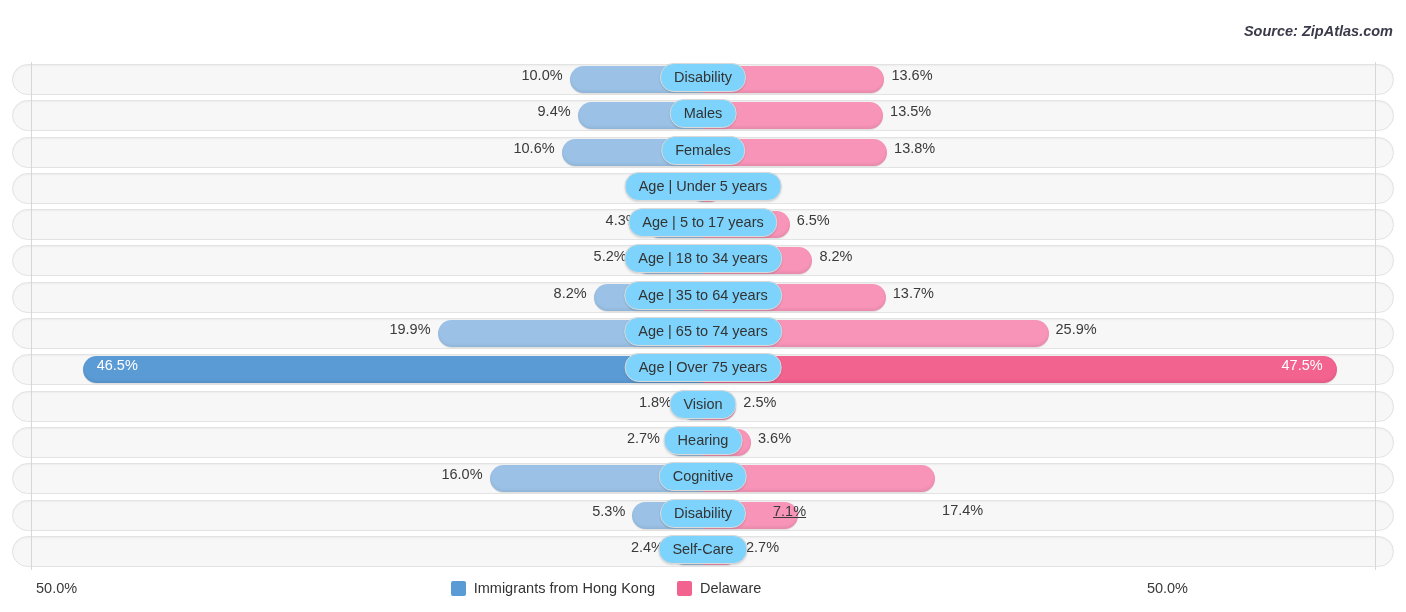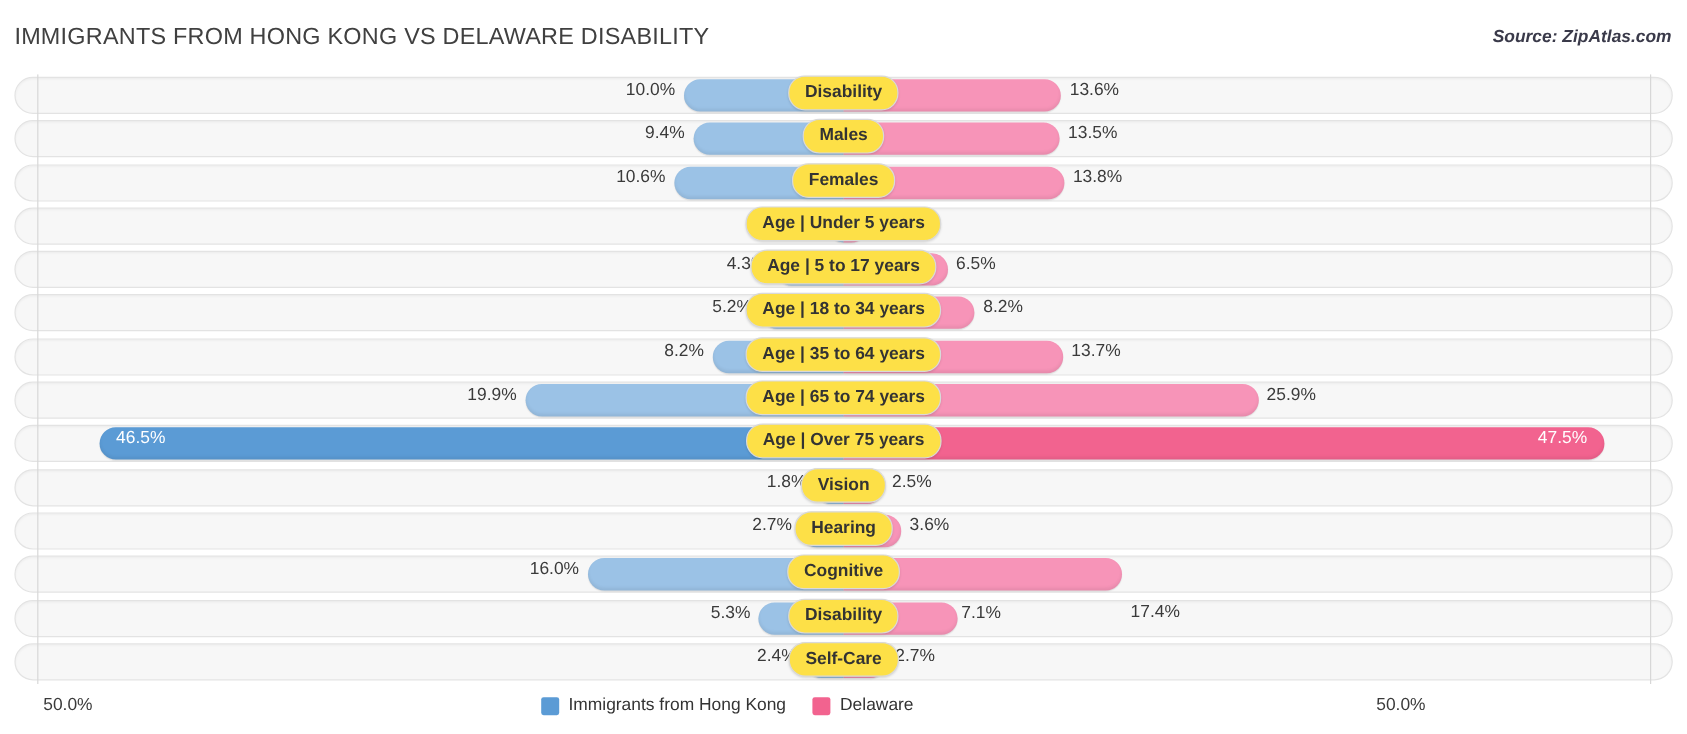--- a/index.html
+++ b/index.html
@@ -142,29 +142,28 @@
 
   
   .pill {
     position: absolute;
     top: 1px;
     left: 50%;
     transform: translateX(-50%);
     height: 27px;
     line-height: 27px;
     padding: 0 13px;
-    background: #fde047;
+    background: #7dd3fc;
     border: 1px solid #d9d9d9;
     border-radius: 14px;
     font-size: 14.5px;
     color: #333333;
     white-space: nowrap;
     box-shadow: 0 1px 2px rgba(0,0,0,0.13);
     z-index: 5;
-    font-weight: bold;
   }
 
   
   .footer {
     position: absolute;
     left: 0;
     top: 570px;
     width: 1212px;
     height: 42px;
   }
@@ -199,21 +198,20 @@
     width: 15px;
     height: 15px;
     border-radius: 2px;
     display: inline-block;
   }
 </style>
 </head>
 <body>
 
 <div class="header">
-  <div class="chart-title">IMMIGRANTS FROM HONG KONG VS DELAWARE DISABILITY</div>
   <div class="source">Source: ZipAtlas.com</div>
 </div>
 
 <div class="plot">
   <div class="gridline left"></div>
   <div class="gridline right"></div>
   <div class="rows" id="rows">
       <div class="row">
         <div class="track"></div>
         <div class="bars">
@@ -334,21 +332,21 @@
         <div class="val right" style="left: 942.116px; margin-top: 36px;">17.4%</div>
         <div class="pill">Cognitive</div>
       </div>
       <div class="row">
         <div class="track"></div>
         <div class="bars">
           <div class="bar left" style="left: 632.298px; width: 70.702px;"></div>
           <div class="bar right" style="left: 703px; width: 94.714px;"></div>
         </div>
         <div class="val left" style="right: 780.702px;">5.3%</div>
-        <div class="val right" style="left: 801px;">7.1%</div>
+        <div class="val right" style="left: 773px; text-decoration: underline;">7.1%</div>
         <div class="pill">Disability</div>
       </div>
       <div class="row">
         <div class="track"></div>
         <div class="bars">
           <div class="bar left" style="left: 670.984px; width: 32.016px;"></div>
           <div class="bar right" style="left: 703px; width: 36.018px;"></div>
         </div>
         <div class="val left" style="right: 742.016px;">2.4%</div>
         <div class="val right" style="left: 746.018px;">2.7%</div>

